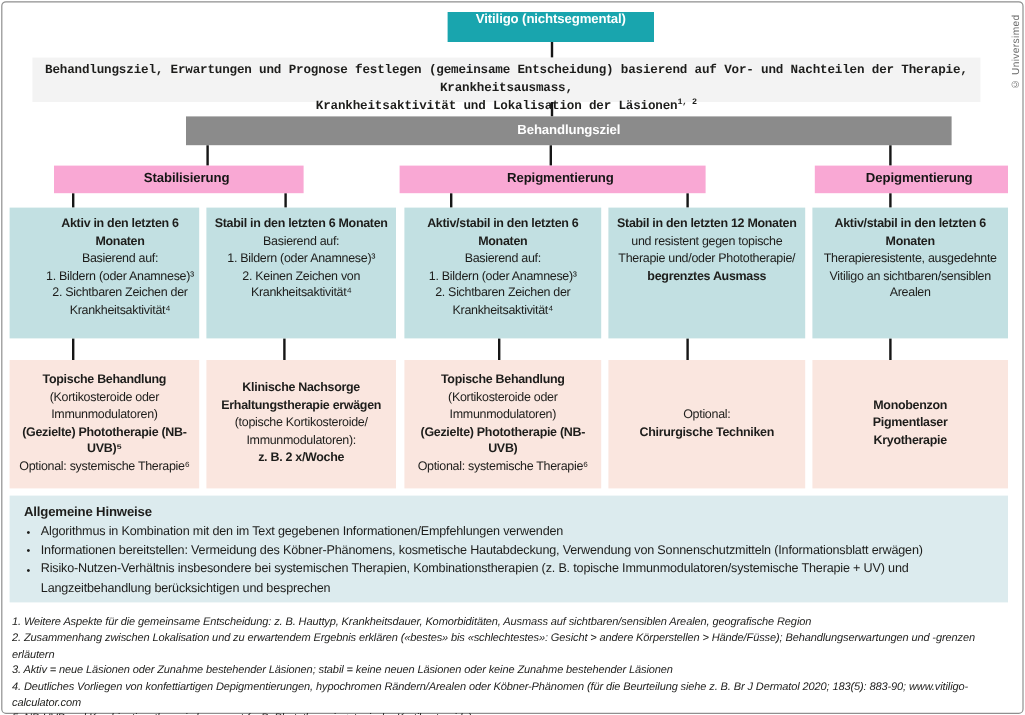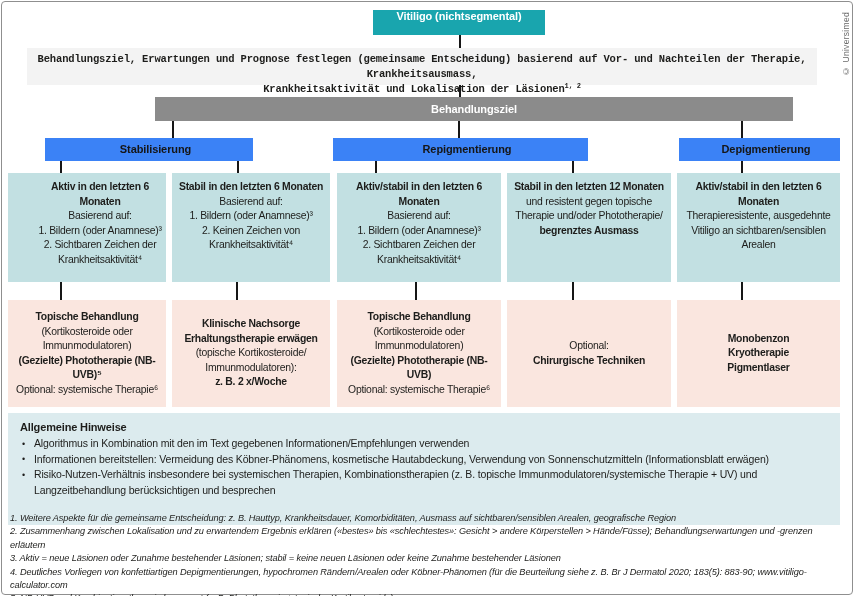--- a/index.html
+++ b/index.html
@@ -5,21 +5,21 @@
   html,body{margin:0;padding:0;background:#ffffff;}
   body{width:854px;height:596px;position:relative;font-family:"Liberation Sans","DejaVu Sans",sans-serif;color:#1d1d1b;}
   .page{position:absolute;left:0;top:0;width:854px;height:596px;}
   .frame{position:absolute;inset:1px;border:1.5px solid #8f8f8f;border-radius:4px;pointer-events:none;}
   .abs{position:absolute;box-sizing:border-box;}
   .vline{position:absolute;width:2px;background:#161616;}
   .rootbox{background:#19a5ae;color:#ffffff;font-weight:bold;font-size:11px;text-align:center;display:flex;justify-content:center;letter-spacing:-0.1px;}
   .decision{background:#f3f3f3;text-align:center;font-weight:bold;font-size:10.5px;line-height:15px;padding-top:4px;letter-spacing:-0.15px;}
   .decision sup{font-size:7px;vertical-align:super;line-height:0;}
   .goalbar{background:#8b8b8b;color:#ffffff;font-weight:bold;font-size:11px;text-align:center;line-height:24px;letter-spacing:-0.1px;}
-  .branchbar{background:#3b82f6;color:#161616;font-weight:bold;font-size:11px;text-align:center;line-height:23px;letter-spacing:-0.1px;padding-left:13px;}
+  .branchbar{background:#f9a8d4;color:#161616;font-weight:bold;font-size:11px;text-align:center;line-height:23px;letter-spacing:-0.1px;padding-left:13px;}
   .crit{background:#c2e0e2;text-align:center;font-size:10.4px;line-height:14.5px;padding:7px 3px 0 3px;letter-spacing:-0.25px;}
   .treat{background:#fae6df;text-align:center;font-size:10.4px;line-height:14.5px;padding:4px 4px;letter-spacing:-0.25px;display:flex;flex-direction:column;justify-content:center;}
   .bh{font-weight:bold;}
   .bl{font-weight:normal;}
   .notes{background:#dcebee;padding:6px 12px 0 12px;font-size:10.5px;letter-spacing:-0.15px;}
   .notes-title{font-weight:bold;font-size:11px;line-height:16px;}
   .notes ul{margin:1px 0 0 0;padding:0;list-style:none;}
   .notes li{position:relative;padding-left:14px;line-height:15.5px;}
   .notes li::before{content:"•";position:absolute;left:2px;font-size:9px;top:0.5px;}
   .footnotes{font-style:italic;font-size:9.2px;line-height:13.4px;color:#1d1d1b;letter-spacing:-0.1px;}
@@ -115,25 +115,25 @@
     <div class="bl">(Kortikosteroide oder Immunmodulatoren)</div>
     <div class="bh">(Gezielte) Phototherapie (NB-UVB)</div>
     <div class="bl">Optional: systemische Therapie⁶</div>
   </div>
   <div class="abs treat" style="left:507px;top:300px;width:164px;height:107px;">
     <div class="bl">Optional:</div>
     <div class="bh">Chirurgische Techniken</div>
   </div>
   <div class="abs treat" style="left:677px;top:300px;width:163px;height:107px;">
     <div class="bh">Monobenzon</div>
+    <div class="bh">Pigmentlaser</div>
     <div class="bh">Kryotherapie</div>
-    <div class="bh">Pigmentlaser</div>
   </div>
 
-  <div class="abs notes" style="left:8px;top:413px;width:832px;height:112px;overflow:hidden;">
+  <div class="abs notes" style="left:8px;top:413px;width:832px;height:89px;overflow:hidden;">
     <div class="notes-title">Allgemeine Hinweise</div>
     <ul>
       <li>Algorithmus in Kombination mit den im Text gegebenen Informationen/Empfehlungen verwenden</li>
       <li>Informationen bereitstellen: Vermeidung des Köbner-Phänomens, kosmetische Hautabdeckung, Verwendung von Sonnenschutzmitteln (Informationsblatt erwägen)</li>
       <li>Risiko-Nutzen-Verhältnis insbesondere bei systemischen Therapien, Kombinationstherapien (z. B. topische Immunmodulatoren/systemische Therapie + UV) und Langzeitbehandlung berücksichtigen und besprechen</li>
     </ul>
   </div>
 
   <div class="abs footnotes" style="left:10px;top:512px;width:836px;">
     <div>1. Weitere Aspekte für die gemeinsame Entscheidung: z. B. Hauttyp, Krankheitsdauer, Komorbiditäten, Ausmass auf sichtbaren/sensiblen Arealen, geografische Region</div>

